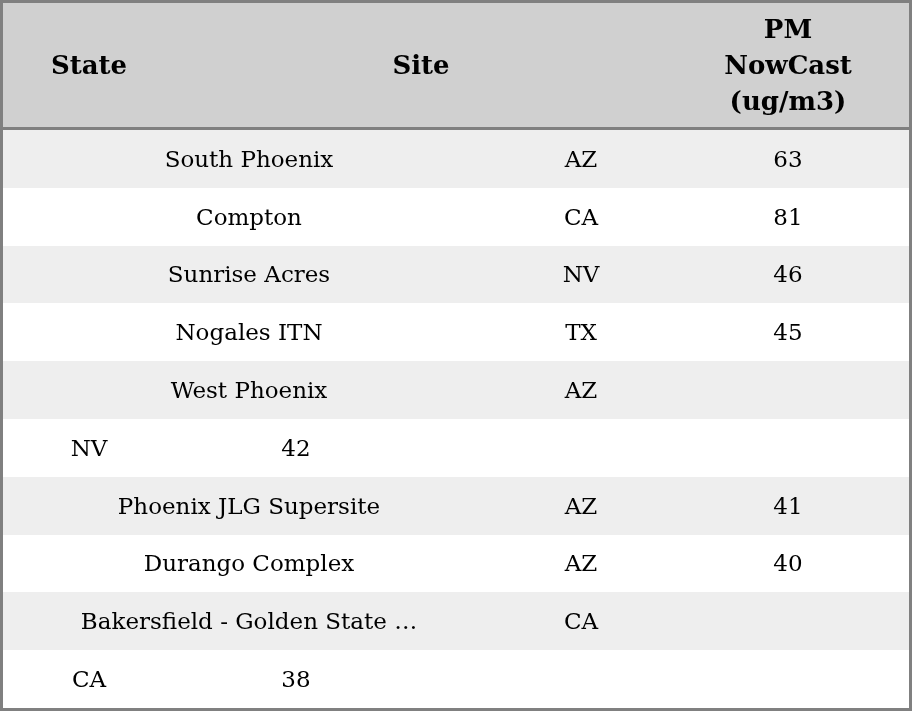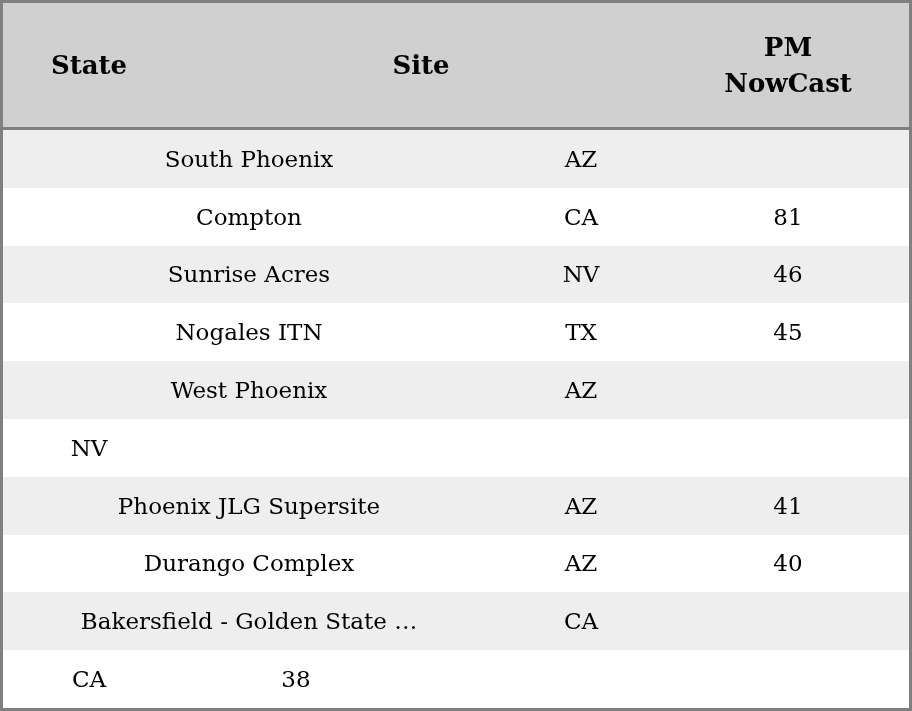--- a/index.html
+++ b/index.html
@@ -83,28 +83,30 @@
 <div class="screen">
   <div class="datatable">
 
     <div class="header-row">
       <div class="cell col-state">State</div>
       <div class="cell col-site">Site</div>
       <div class="cell col-pm">
         <div class="pm-header-lines">
           <span>PM</span>
           <span>NowCast</span>
+          <span>(ug/m3)</span>
         </div>
       </div>
     </div>
 
     <div class="body-rows" id="body-rows">
   <div class="row alt">
     <div class="cell col-site">South Phoenix</div>
     <div class="cell col-state">AZ</div>
+    <div class="cell col-pm">63</div>
   </div>
 
   <div class="row">
     <div class="cell col-site">Compton</div>
     <div class="cell col-state">CA</div>
     <div class="cell col-pm">81</div>
   </div>
 
   <div class="row alt">
     <div class="cell col-site">Sunrise Acres</div>
@@ -118,20 +120,21 @@
     <div class="cell col-pm">45</div>
   </div>
 
   <div class="row alt">
     <div class="cell col-site">West Phoenix</div>
     <div class="cell col-state">AZ</div>
   </div>
 
   <div class="row">
     <div class="cell col-state">NV</div>
+    <div class="cell col-pm">42</div>
   </div>
 
   <div class="row alt">
     <div class="cell col-site">Phoenix JLG Supersite</div>
     <div class="cell col-state">AZ</div>
     <div class="cell col-pm">41</div>
   </div>
 
   <div class="row">
     <div class="cell col-site">Durango Complex</div>

